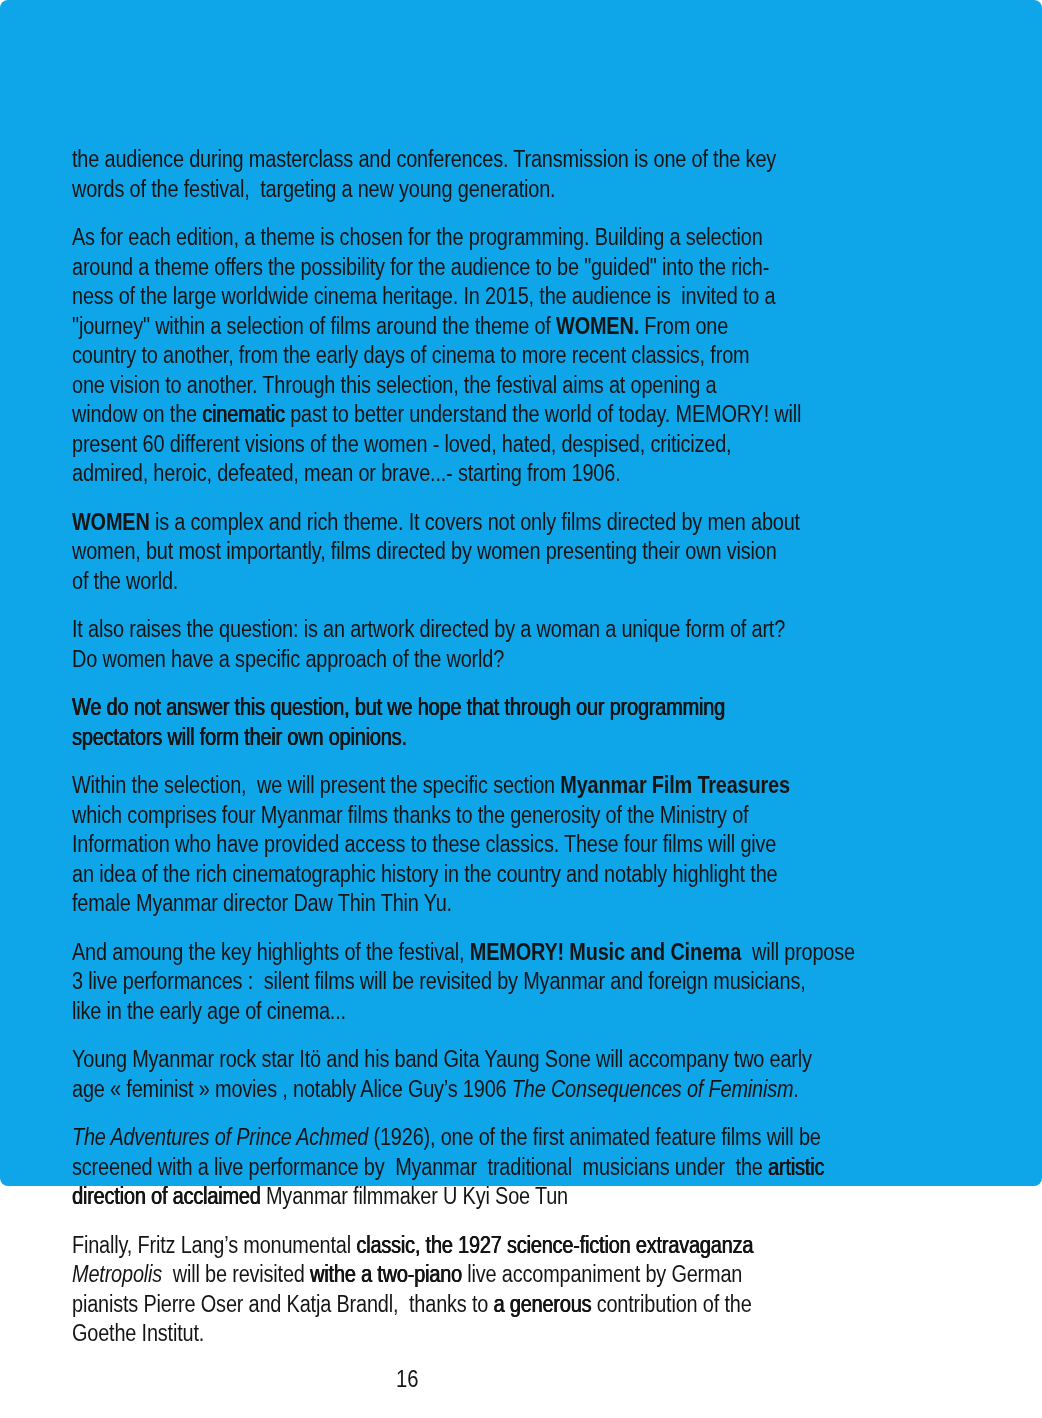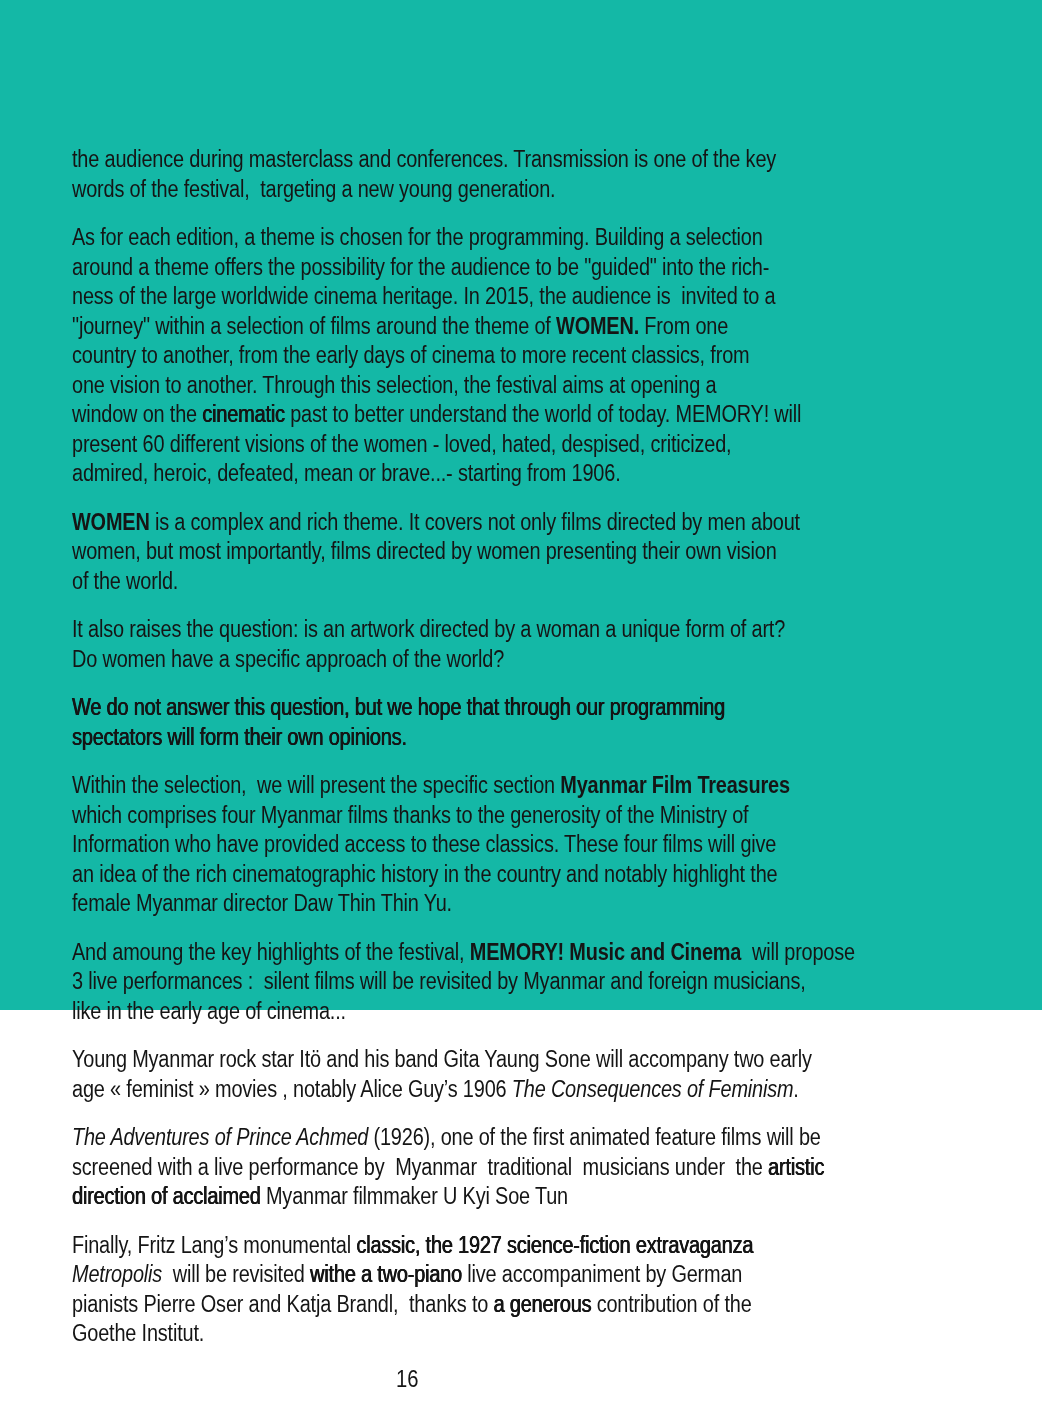--- a/index.html
+++ b/index.html
@@ -10,22 +10,23 @@
   body {
     width: 1042px;
     height: 1418px;
     overflow: hidden;
     font-family: "Liberation Sans", sans-serif;
     color: #151515;
   }
   .page {
     position: relative;
     width: 1042px;
-    height: 1010px;
-    background: #14b8a6;
+    height: 1186px;
+    background: #0ea5e9;
+    border-radius: 8px;
   }
   
   .doc {
     position: absolute;
     left: 72px;
     top: 145px;
     width: 1010px;
     transform: scaleX(0.865);
     transform-origin: 0 0;
     font-size: 23px;

